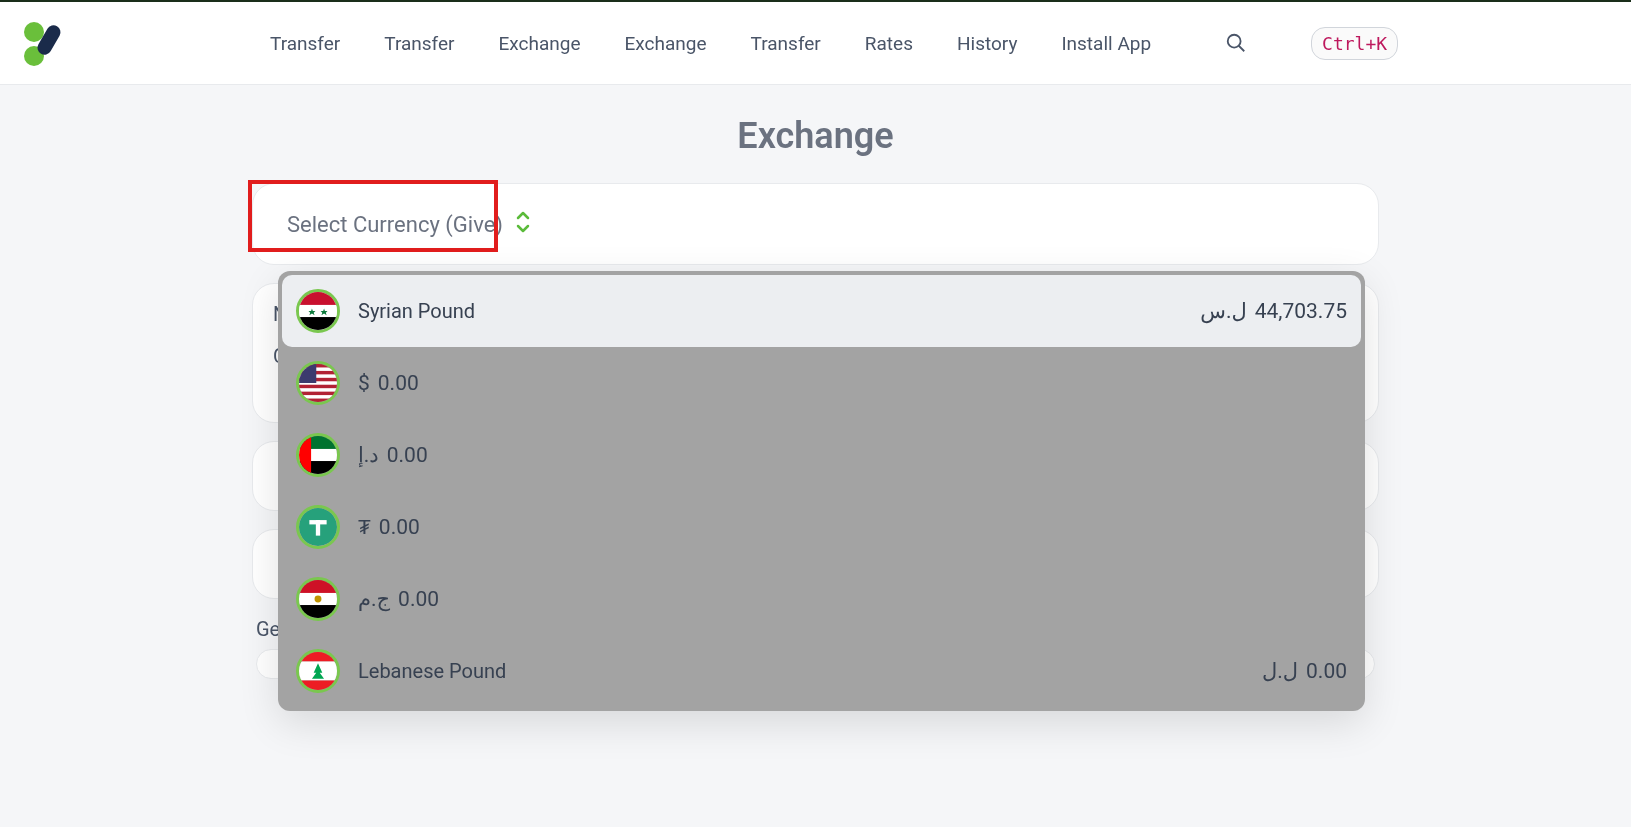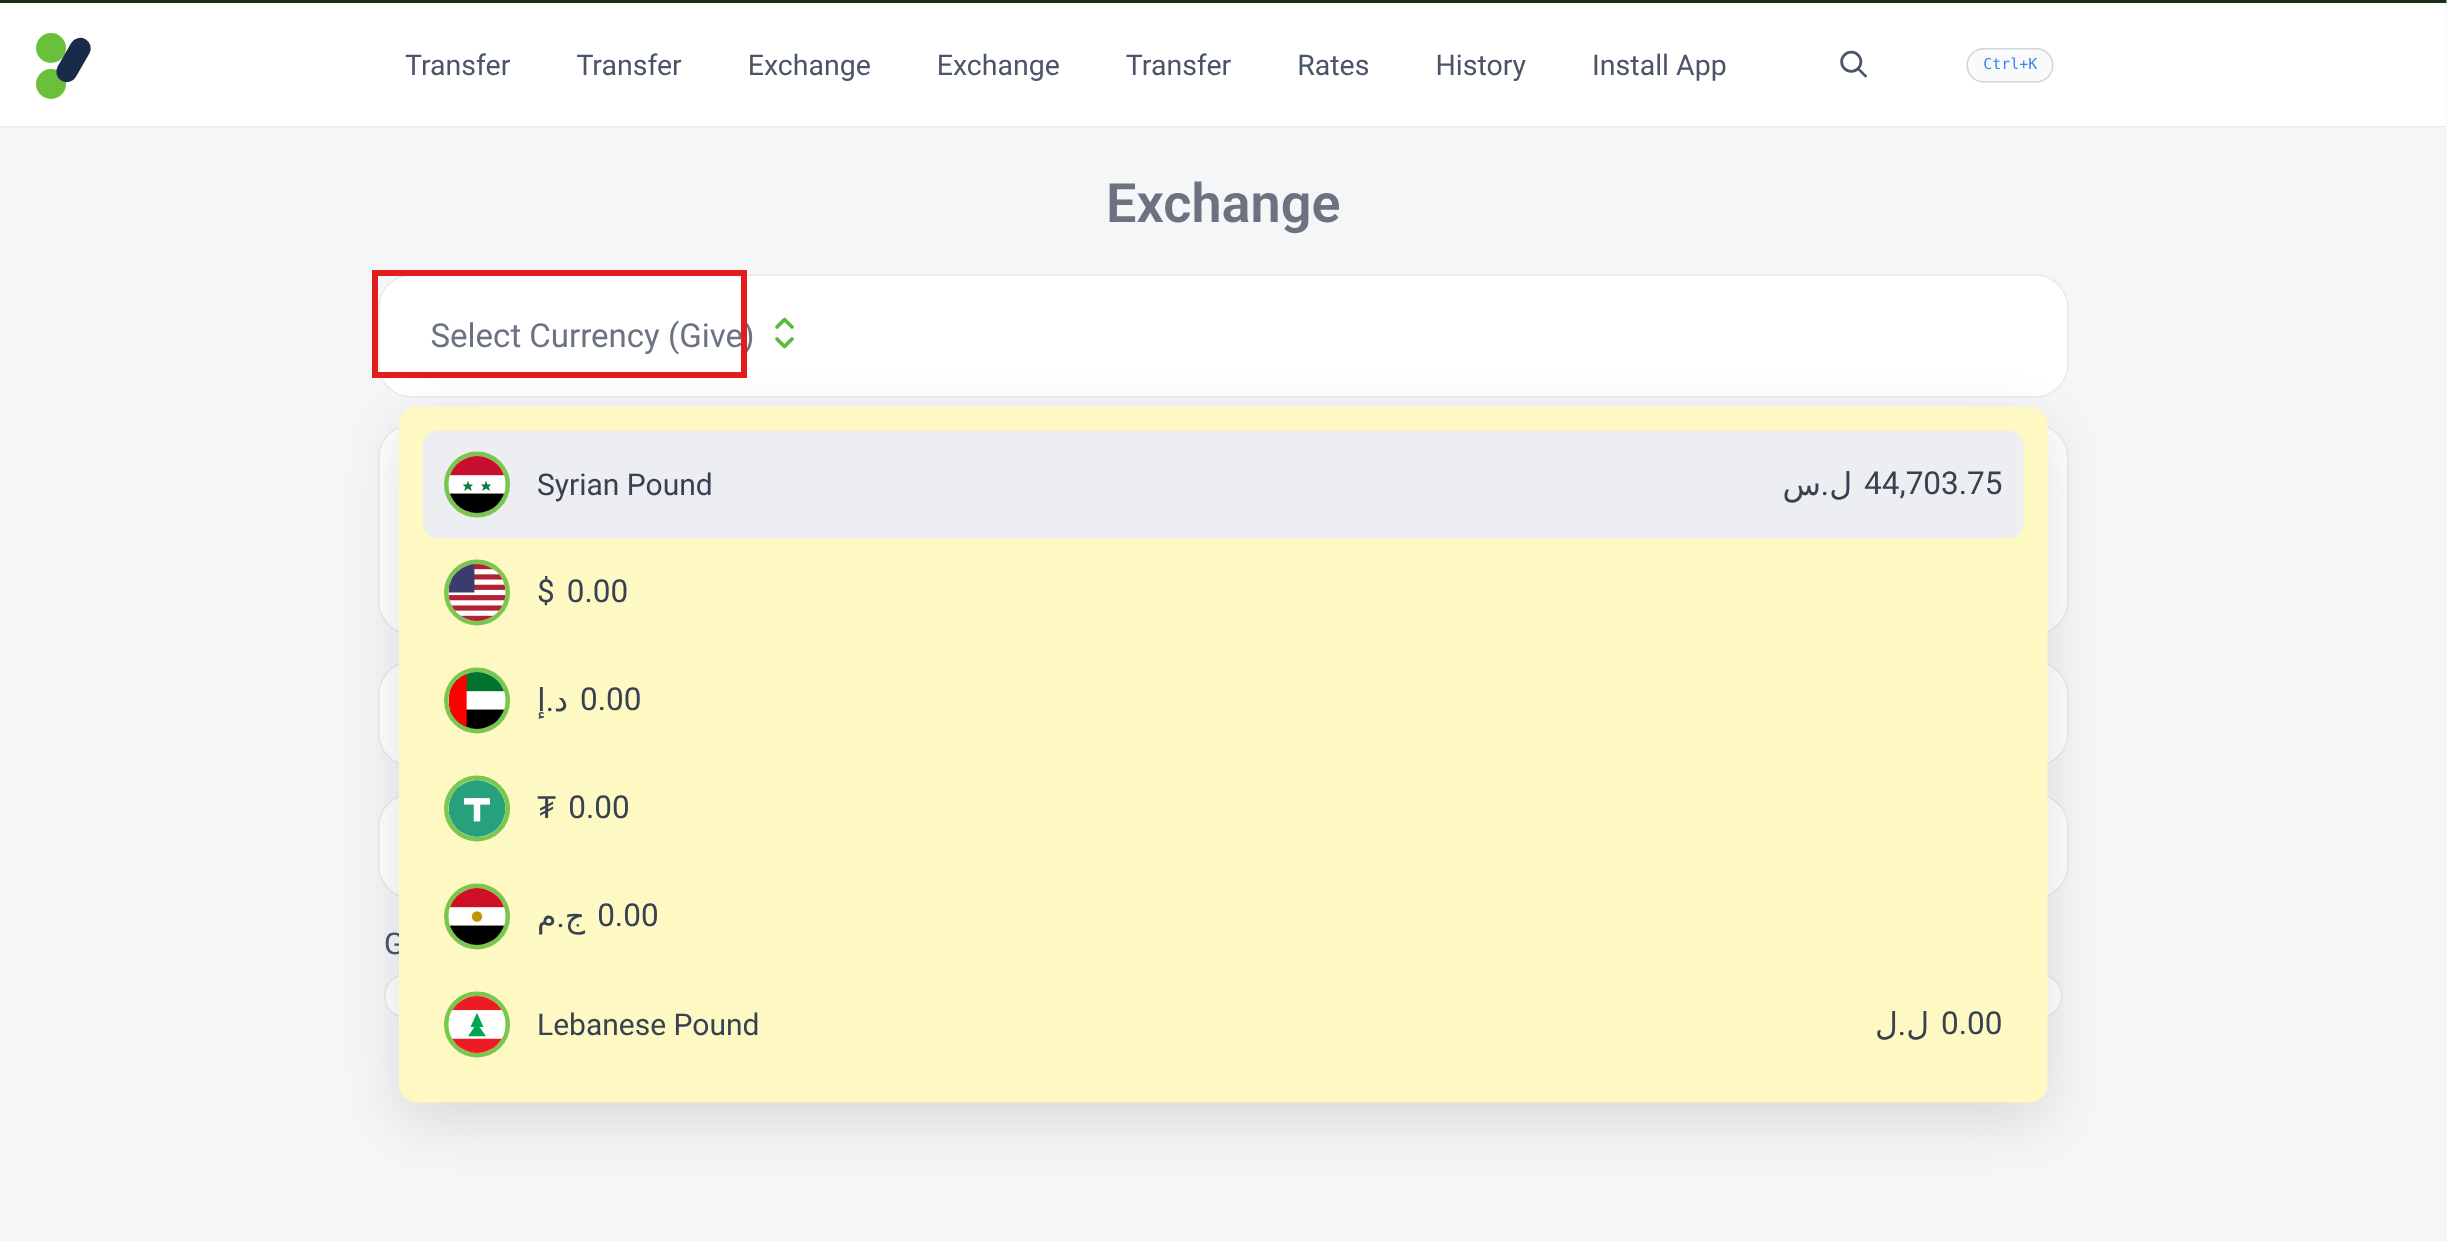--- a/index.html
+++ b/index.html
@@ -41,22 +41,22 @@
     height: 22px;
     cursor: pointer;
     color: #4a5568;
   }
   .kbd {
     margin-left: 20px;
     border: 1px solid #d1d5db;
     border-radius: 14px;
     padding: 5px 10px;
     font-family: ui-monospace, Menlo, Consolas, monospace;
-    font-size: 10px;
-    color: #3b82f6;
+    font-size: 18px;
+    color: #be185d;
     background: #fafafa;
     cursor: pointer;
   }
   .page-title {
     text-align: center;
     font-size: 36px;
     font-weight: 600;
     color: #6b7280;
     margin-top: 30px;
     margin-bottom: 26px;
@@ -94,28 +94,28 @@
     border: 4px solid #e11d1d;
     pointer-events: none;
   }
   .chevrons {
     color: #5bbb3a;
   }
   .chevrons svg { width: 20px; height: 26px; }
   .dropdown {
     position: absolute;
     top: 88px;
-    left: 14px;
+    left: 26px;
     right: 14px;
-    background: #fef9c3;
+    background: #a3a3a3;
     border-radius: 12px;
     box-shadow: 0 12px 40px rgba(0,0,0,0.12);
     z-index: 10;
     overflow: hidden;
-    padding: 16px;
+    padding: 4px;
   }
   .option {
     display: flex;
     align-items: center;
     padding: 14px 14px;
     border-radius: 10px;
     cursor: pointer;
     gap: 18px;
   }
   .option.selected { background: #eceef1; }

